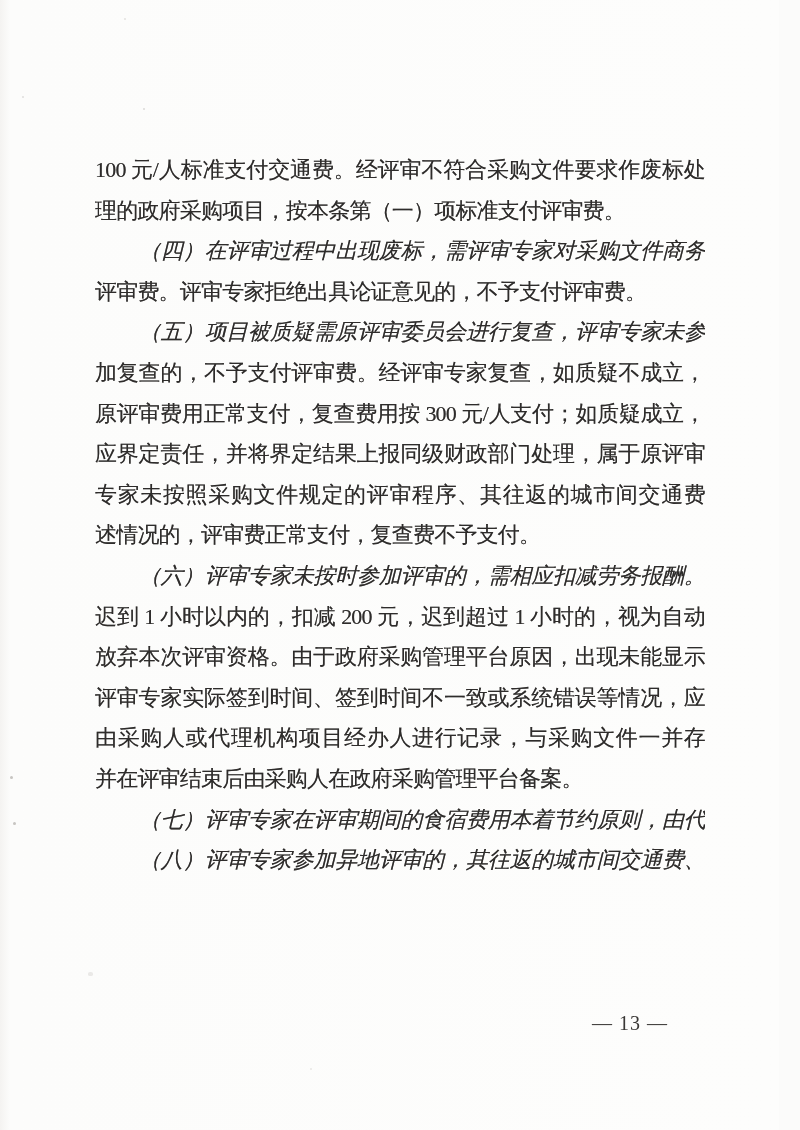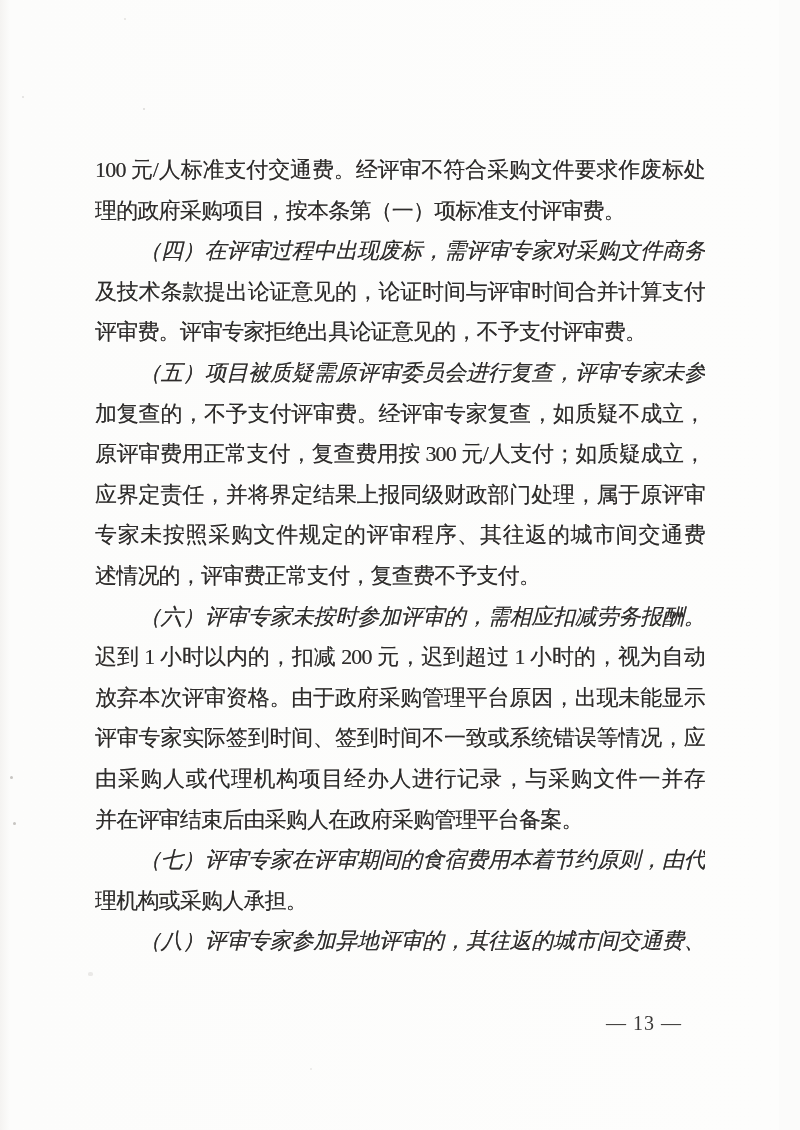--- a/index.html
+++ b/index.html
@@ -47,21 +47,21 @@
   .pagenum {
     position: absolute;
     left: 592px;
     top: 1008px;
     width: 90px;
     height: 30px;
     line-height: 30px;
     font-size: 20px;
     letter-spacing: 1px;
     color: #3a3836;
-    text-align: right;
+    text-align: left;
     white-space: nowrap;
   }
   
   .speck {
     position: absolute;
     border-radius: 50%;
     background: #9a9791;
     opacity: 0.5;
   }
   .s1 { left: 124px; top: 18px;  width: 2px; height: 2px; opacity: 0.25; }
@@ -74,36 +74,34 @@
 </style>
 </head>
 <body>
 
 <div class="page">
 
   <div class="textblock">
     <div class="line">100 元/人标准支付交通费。经评审不符合采购文件要求作废标处</div>
     <div class="line end">理的政府采购项目，按本条第（一）项标准支付评审费。</div>
     <div class="line indent">（四）在评审过程中出现废标，需评审专家对采购文件商务</div>
-    <div class="line">及技术条款提出论证意见的，论证时间与评审时间合并计算支付</div>
     <div class="line end">评审费。评审专家拒绝出具论证意见的，不予支付评审费。</div>
     <div class="line indent">（五）项目被质疑需原评审委员会进行复查，评审专家未参</div>
     <div class="line">加复查的，不予支付评审费。经评审专家复查，如质疑不成立，</div>
     <div class="line">原评审费用正常支付，复查费用按 300 元/人支付；如质疑成立，</div>
     <div class="line">应界定责任，并将界定结果上报同级财政部门处理，属于原评审</div>
     <div class="line">专家未按照采购文件规定的评审程序、其往返的城市间交通费</div>
     <div class="line end">述情况的，评审费正常支付，复查费不予支付。</div>
     <div class="line indent">（六）评审专家未按时参加评审的，需相应扣减劳务报酬。</div>
     <div class="line">迟到 1 小时以内的，扣减 200 元，迟到超过 1 小时的，视为自动</div>
     <div class="line">放弃本次评审资格。由于政府采购管理平台原因，出现未能显示</div>
     <div class="line">评审专家实际签到时间、签到时间不一致或系统错误等情况，应</div>
     <div class="line">由采购人或代理机构项目经办人进行记录，与采购文件一并存档，</div>
     <div class="line end">并在评审结束后由采购人在政府采购管理平台备案。</div>
     <div class="line indent">（七）评审专家在评审期间的食宿费用本着节约原则，由代</div>
-    <div class="line end">理机构或采购人承担。</div>
     <div class="line indent">（八）评审专家参加异地评审的，其往返的城市间交通费、</div>
   </div>
 
   <div class="pagenum">— 13 —</div>
 
   <div class="speck s1"></div>
   <div class="speck s2"></div>
   <div class="speck s3"></div>
   <div class="speck s4"></div>
   <div class="speck s5"></div>

